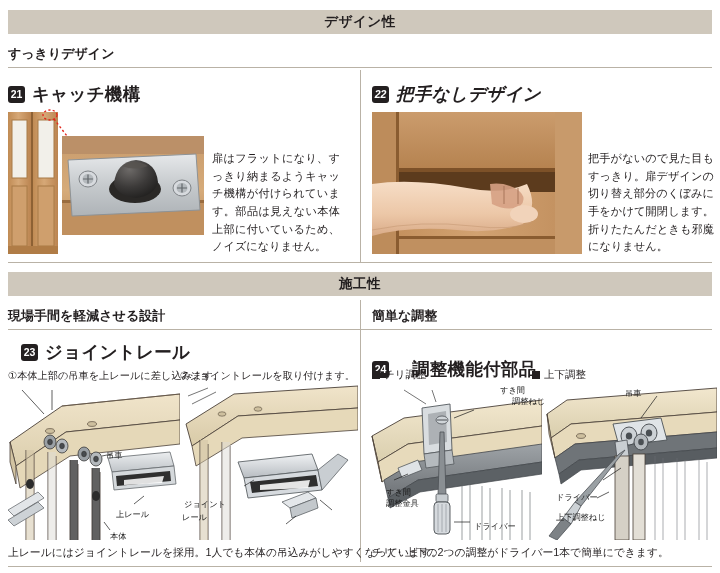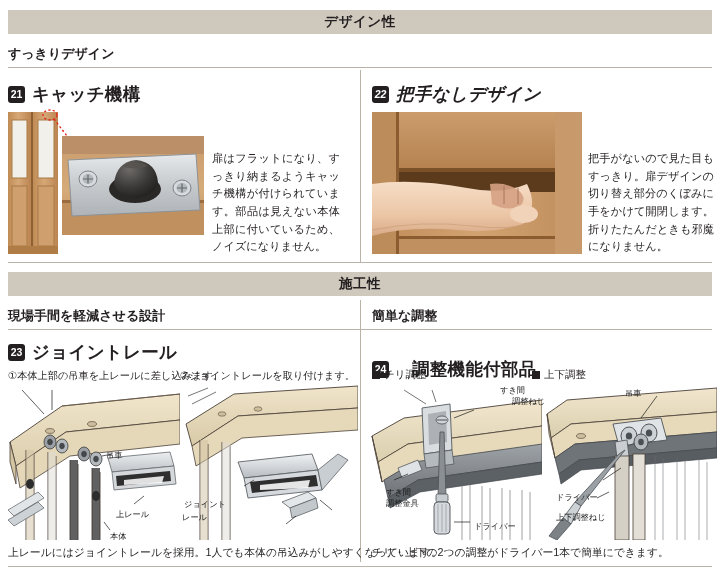--- a/index.html
+++ b/index.html
@@ -195,21 +195,21 @@
 
   <div class="band" style="top:272px;">
     <span class="band-title">施工性</span>
   </div>
 
   <div class="subhead" style="left:8px;top:307px;">現場手間を軽減させる設計</div>
   <div class="subhead" style="left:372px;top:307px;">簡単な調整</div>
   <div class="rule" style="left:8px;top:329px;width:704px;"></div>
   <div class="vrule" style="left:360px;top:300px;height:262px;"></div>
 
-  <div class="feat-title" style="left:8px;top:340px;">
+  <div class="feat-title" style="left:0;top:340px;padding-left:21px;">
     <span class="numbox">23</span>
     <span class="feat-name">ジョイントレール</span>
   </div>
 
   <div class="stepline" style="left:180px;top:369px;">②ジョイントレールを取り付けます。</div>
   <div class="stepline" style="left:8px;top:369px;">①本体上部の吊車を上レールに差し込みます。</div>
 
   <div class="art" style="left:4px;top:384px;width:176px;height:156px;">
     <svg width="176" height="156" viewBox="0 0 176 156">
       <defs>

